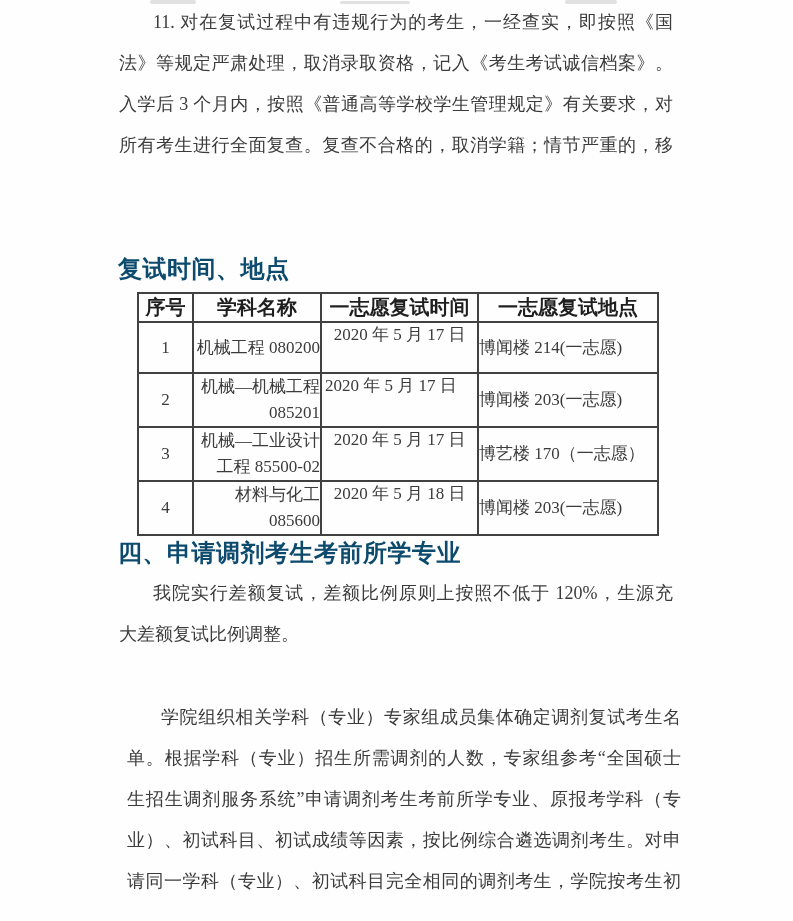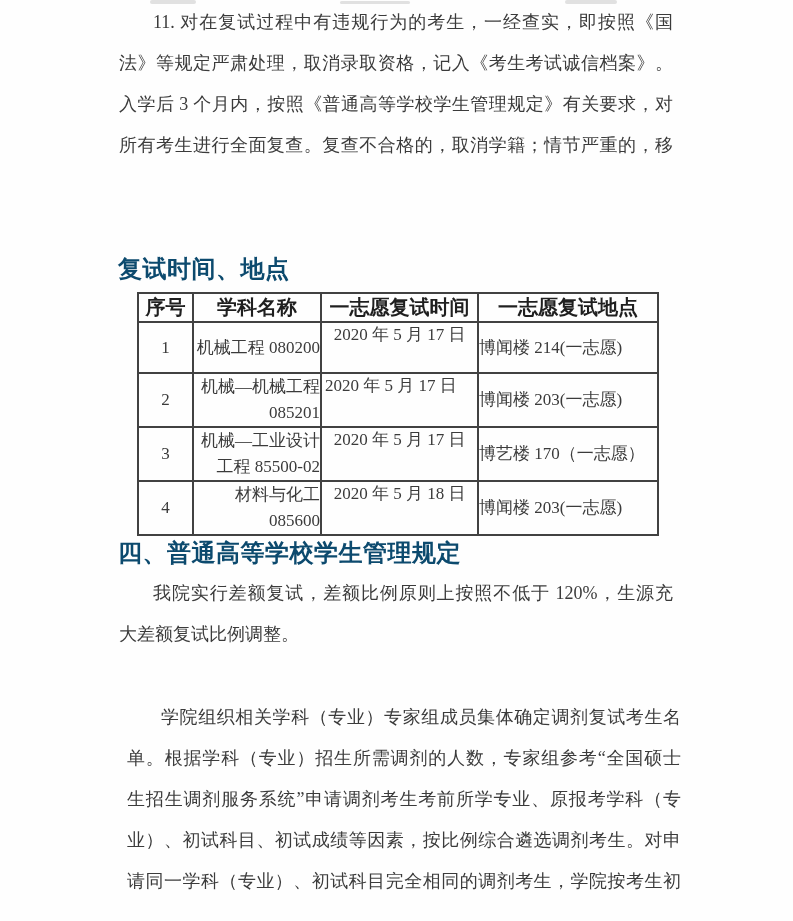--- a/index.html
+++ b/index.html
@@ -172,21 +172,21 @@
         <td class="cell-subj">
           <div>材料与化工</div>
           <div>085600</div>
         </td>
         <td class="cell-time">2020 年 5 月 18 日</td>
         <td class="cell-loc">博闻楼 203(一志愿)</td>
       </tr>
     </tbody>
   </table>
 
-  <div class="heading" style="top:537px;">四、普通高等学校学生管理规定</div>
+  <div class="heading" style="top:537px;">四、申请调剂考生考前所学专业</div>
 
   <div class="textblock" style="top:573px;">
     <div class="ln indent">我院实行差额复试，差额比例原则上按照不低于 120%，生源充</div>
     <div class="ln lastline">大差额复试比例调整。</div>
   </div>
 
   <div class="textblock" style="top:697px;margin-left:8px;">
     <div class="ln indent">学院组织相关学科（专业）专家组成员集体确定调剂复试考生名</div>
     <div class="ln">单。根据学科（专业）招生所需调剂的人数，专家组参考“全国硕士</div>
     <div class="ln">生招生调剂服务系统”申请调剂考生考前所学专业、原报考学科（专</div>

